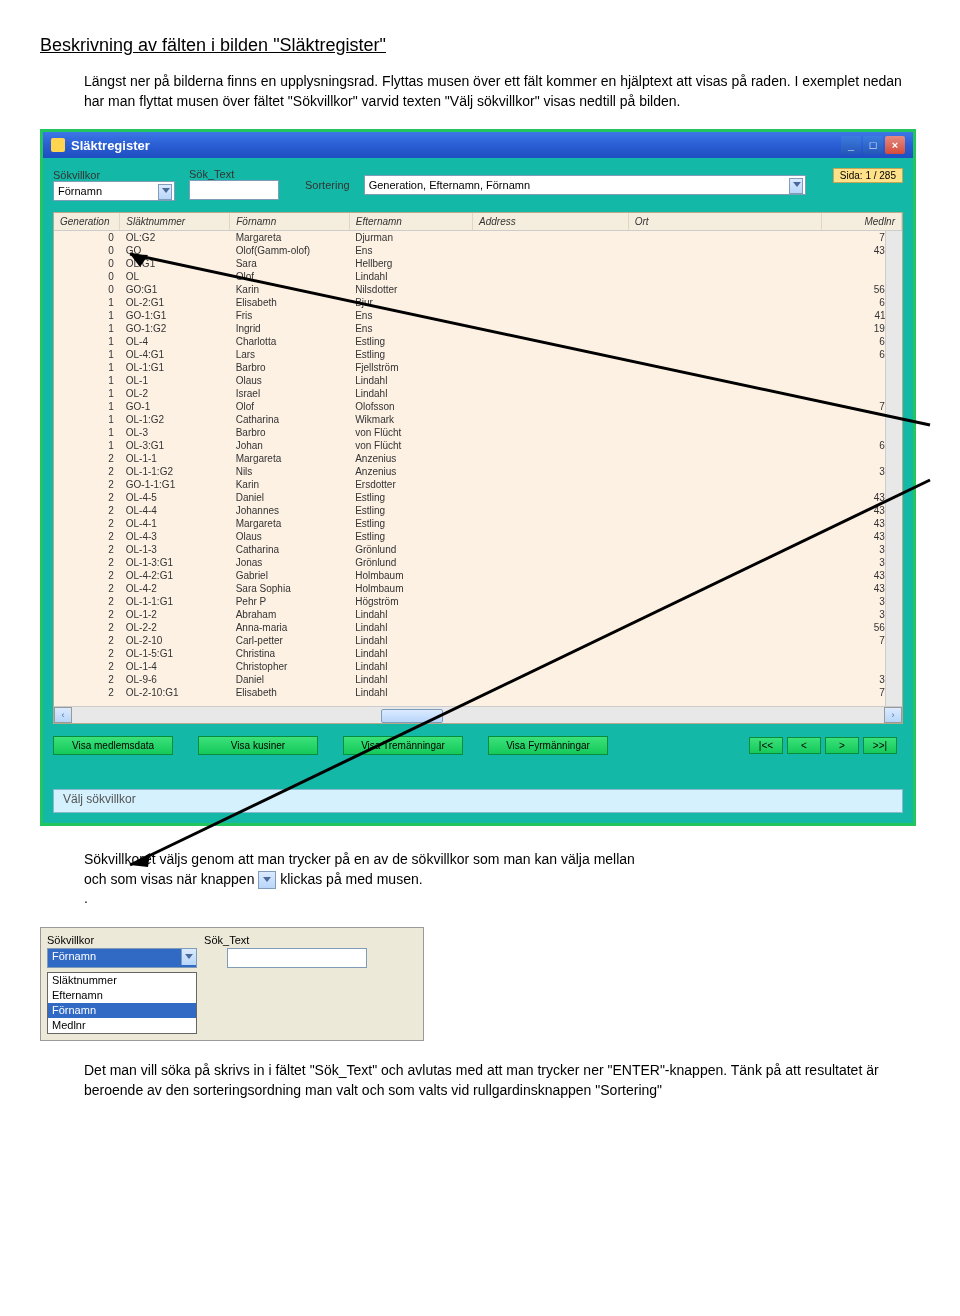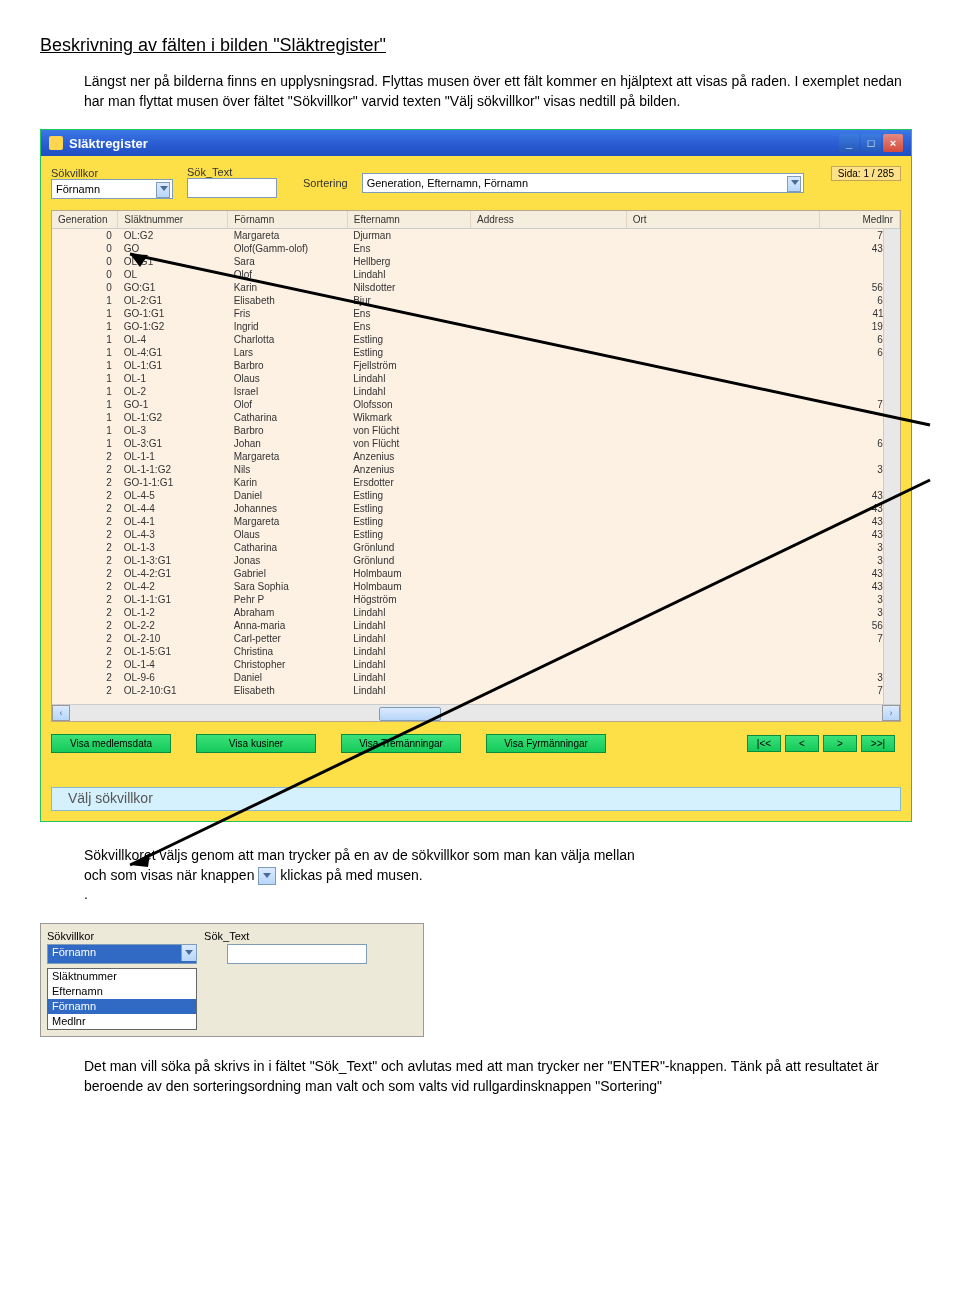--- a/index.html
+++ b/index.html
@@ -16,22 +16,22 @@
     text-decoration: underline;
     margin-bottom: 16px;
     font-weight: normal;
   }
   .para {
     margin-bottom: 18px;
     line-height: 1.4;
     margin-left: 44px;
   }
   .window {
-    border: 1px solid #22c55e;
-    background: #fde047;
+    border: 3px solid #22c55e;
+    background: #14b8a6;
     width: 870px;
     margin-bottom: 24px;
   }
   .titlebar {
     background: linear-gradient(to bottom, #3B78E7 0%, #2B5ED4 50%, #1E4EC0 100%);
     color: white;
     padding: 4px 8px;
     display: flex;
     align-items: center;
     justify-content: space-between;
@@ -134,21 +134,21 @@
     position: relative;
     overflow: hidden;
   }
   .grid-headers {
     display: flex;
     background: #F5EDDD;
     border-bottom: 1px solid #ccc;
     font-size: 10px;
     color: #333;
   }
-  .gh { padding: 3px 6px; border-right: 1px solid #E2D6C2; }
+  .gh { padding: 3px 6px; border-right: 1px solid #E2D6C2; font-style: italic; }
   .c-gen { width: 56px; }
   .c-slakt { width: 102px; }
   .c-fornamn { width: 112px; }
   .c-efternamn { width: 116px; }
   .c-addr { width: 150px; }
   .c-ort { width: 190px; }
   .c-medl { width: 70px; text-align: right; }
   .grid-body {
     font-size: 10px;
     color: #333;
@@ -236,22 +236,22 @@
     min-width: 20px;
     text-align: center;
   }
   .status-strip {
     margin: 18px 10px 10px 10px;
   }
   .status-box {
     background: #D6F1FE;
     border: 1px solid #8AB8D0;
     height: 18px;
-    font-size: 14px;
-    padding: 2px 16px;
+    font-size: 12px;
+    padding: 2px 9px;
     color: #555;
   }
   .arrow-overlay {
     position: relative;
   }
   .arrow-svg {
     position: absolute;
     top: 170px;
     left: 0;
     width: 920px;

